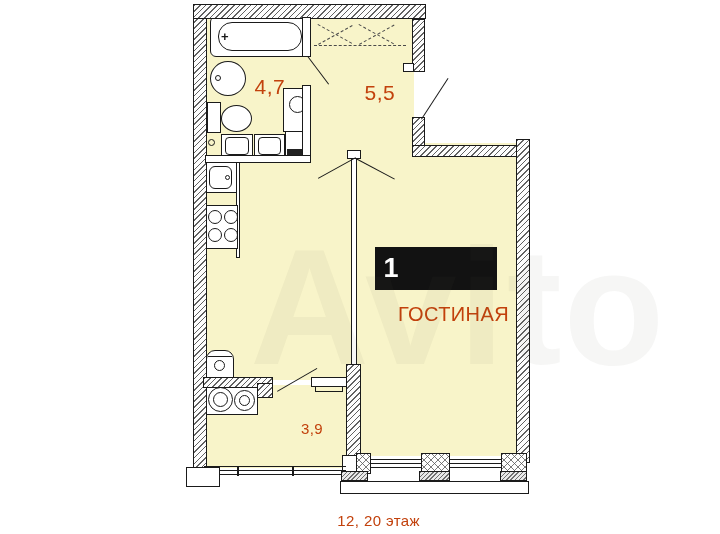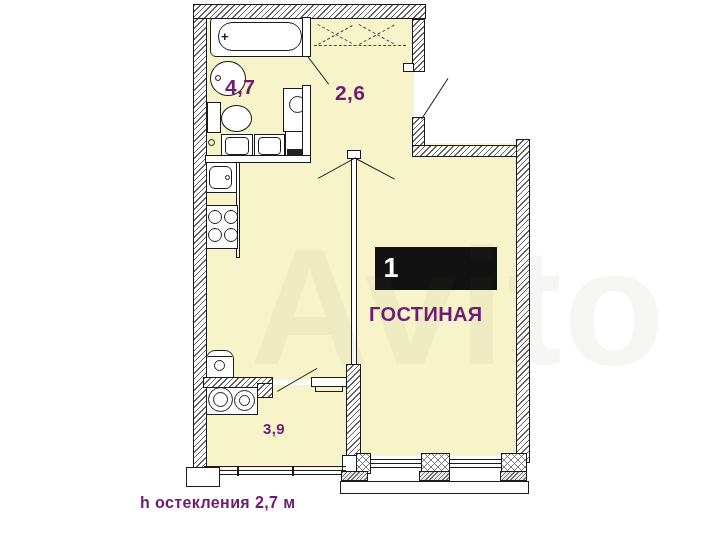--- a/index.html
+++ b/index.html
@@ -18,21 +18,21 @@
     background-image:repeating-linear-gradient(45deg,rgba(90,90,90,.8) 0 1px,transparent 1px 5px),
                      repeating-linear-gradient(135deg,rgba(90,90,90,.8) 0 1px,transparent 1px 5px);}
   
   .fh{background-color:#e9e9e9;border:1px solid #1a1a1a;
     background-image:repeating-linear-gradient(135deg,rgba(60,60,60,.7) 0 1px,transparent 1px 3px);}
   .fix{background:#fff;border:1.5px solid #1a1a1a;}
   .fixT{background:transparent;border:1.5px solid #1a1a1a;}
   .round{border-radius:50%;}
   .swing{height:0;border-top:1.5px solid #1a1a1a;transform-origin:0 0;}
   .dash{height:0;border-top:1.5px dashed #4a4a4a;transform-origin:0 0;}
-  .lbl{color:#701a75;font-weight:bold;text-align:left;letter-spacing:.4px;line-height:1;}
+  .lbl{color:#c2410c;font-weight:normal;text-align:right;letter-spacing:.4px;line-height:1;}
   .badge{display:flex;border:2.5px solid #121212;background:#121212;}
   .badge .bseg{width:28px;background:#121212;color:#fff;display:flex;align-items:center;justify-content:center;
     font-weight:bold;font-size:27px;}
   .badge .wseg{flex:1;background:#fff;color:#121212;display:flex;align-items:center;justify-content:center;
     font-weight:bold;font-size:28px;letter-spacing:1px;}
   .wm{color:rgba(90,90,80,0.055);font-weight:bold;font-size:165px;letter-spacing:2px;
       pointer-events:none;user-select:none;margin-top:28px;}
   .glaze{border-top:1.5px solid #1a1a1a;border-bottom:1.5px solid #1a1a1a;}
   .glaze .mid{position:absolute;left:0;right:0;top:3px;border-top:1px solid #1a1a1a;}
   .tick{position:absolute;width:1.5px;background:#1a1a1a;}
@@ -132,25 +132,25 @@
     </div>
   <div class="abs xh" style="left:356px;top:453px;width:15px;height:21px;"></div>
   <div class="abs xh" style="left:421px;top:453px;width:29px;height:21px;"></div>
   <div class="abs xh" style="left:501px;top:453px;width:26px;height:21px;"></div>
   <div class="abs fixT" style="left:340px;top:481px;width:189px;height:13px;background:#fff;"></div>
   <div class="abs fh" style="left:341px;top:471px;width:27px;height:10px;"></div>
   <div class="abs fh" style="left:419px;top:471px;width:31px;height:10px;"></div>
   <div class="abs fh" style="left:500px;top:471px;width:27px;height:10px;"></div>
 
   <div class="abs lbl" style="left:225px;top:76px;width:60px;font-size:21px;">4,7</div>
-  <div class="abs lbl" style="left:335px;top:82px;width:60px;font-size:21px;">2,6</div>
+  <div class="abs lbl" style="left:335px;top:82px;width:60px;font-size:21px;">5,5</div>
   <div class="abs lbl" style="left:369px;top:304px;width:140px;font-size:20px;">ГОСТИНАЯ</div>
   <div class="abs lbl" style="left:263px;top:421px;width:60px;font-size:15px;">3,9</div>
 
   <div class="abs badge" style="left:375px;top:247px;width:122px;height:43px;">
     <div class="bseg">1</div>
   </div>
 
-  <div class="abs lbl" style="left:140px;top:495px;width:280px;font-size:16px;">h остекления 2,7 м</div>
+  <div class="abs lbl" style="left:140px;top:513px;width:280px;font-size:15px;">12, 20 этаж</div>
 
   <div class="abs wm" style="left:250px;top:185px;">Avito</div>
 
 </div>
 
 </body></html>

